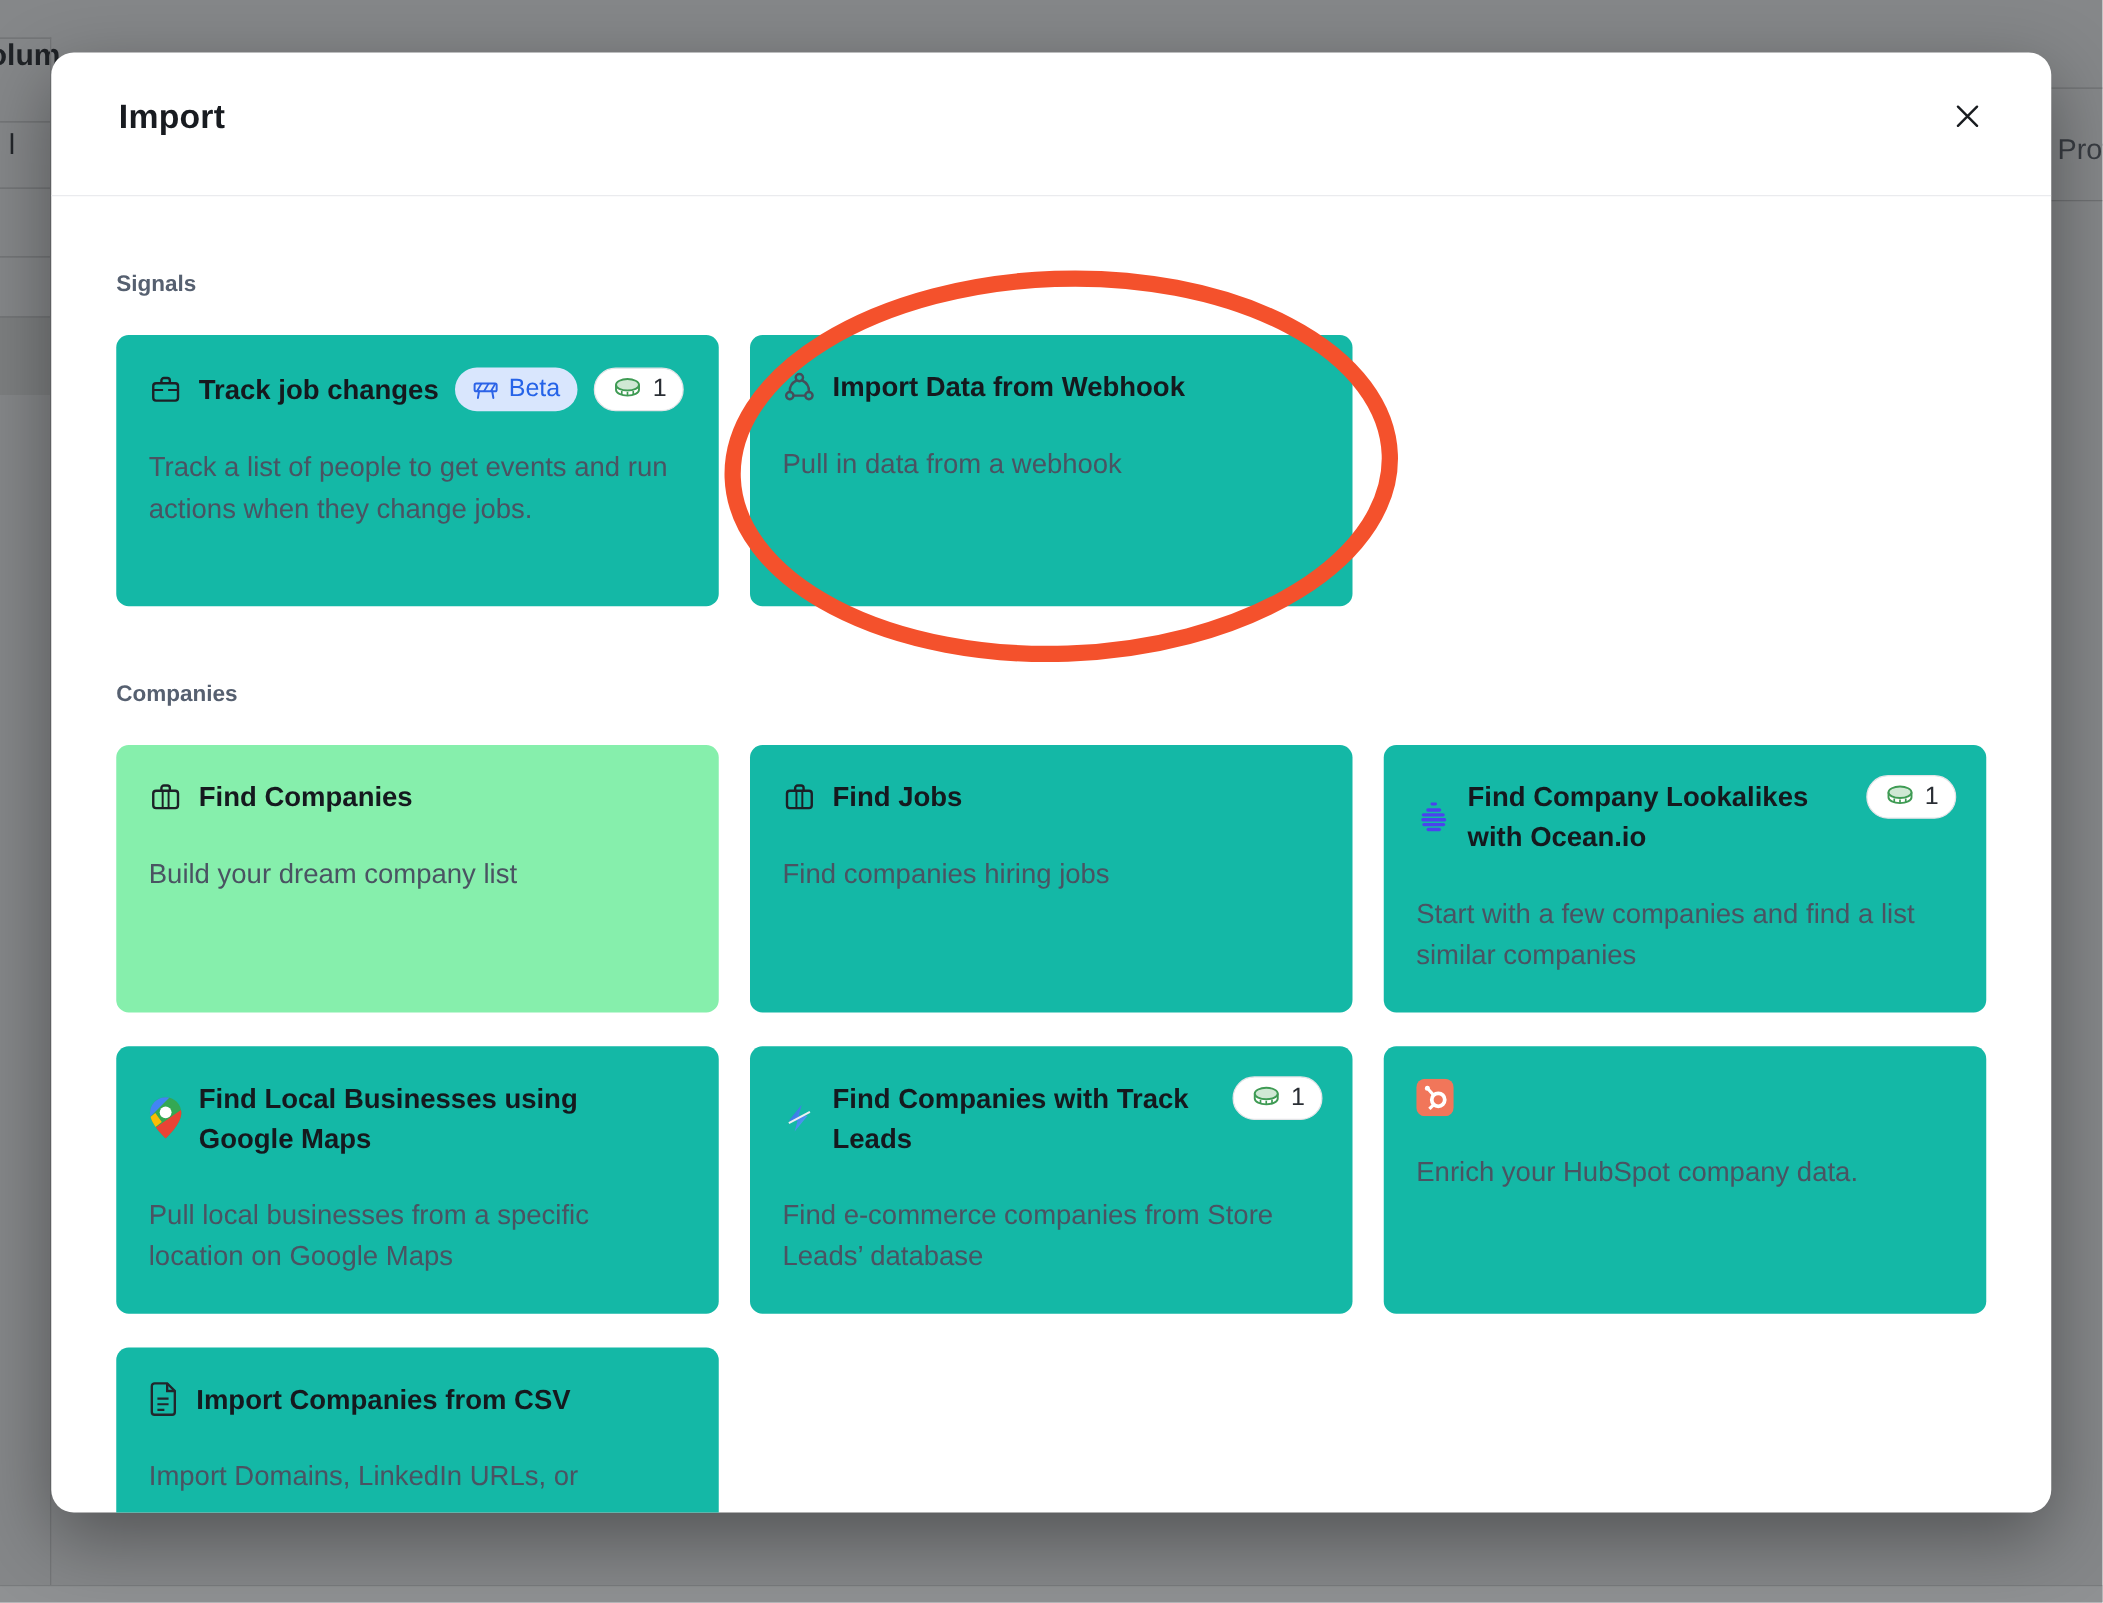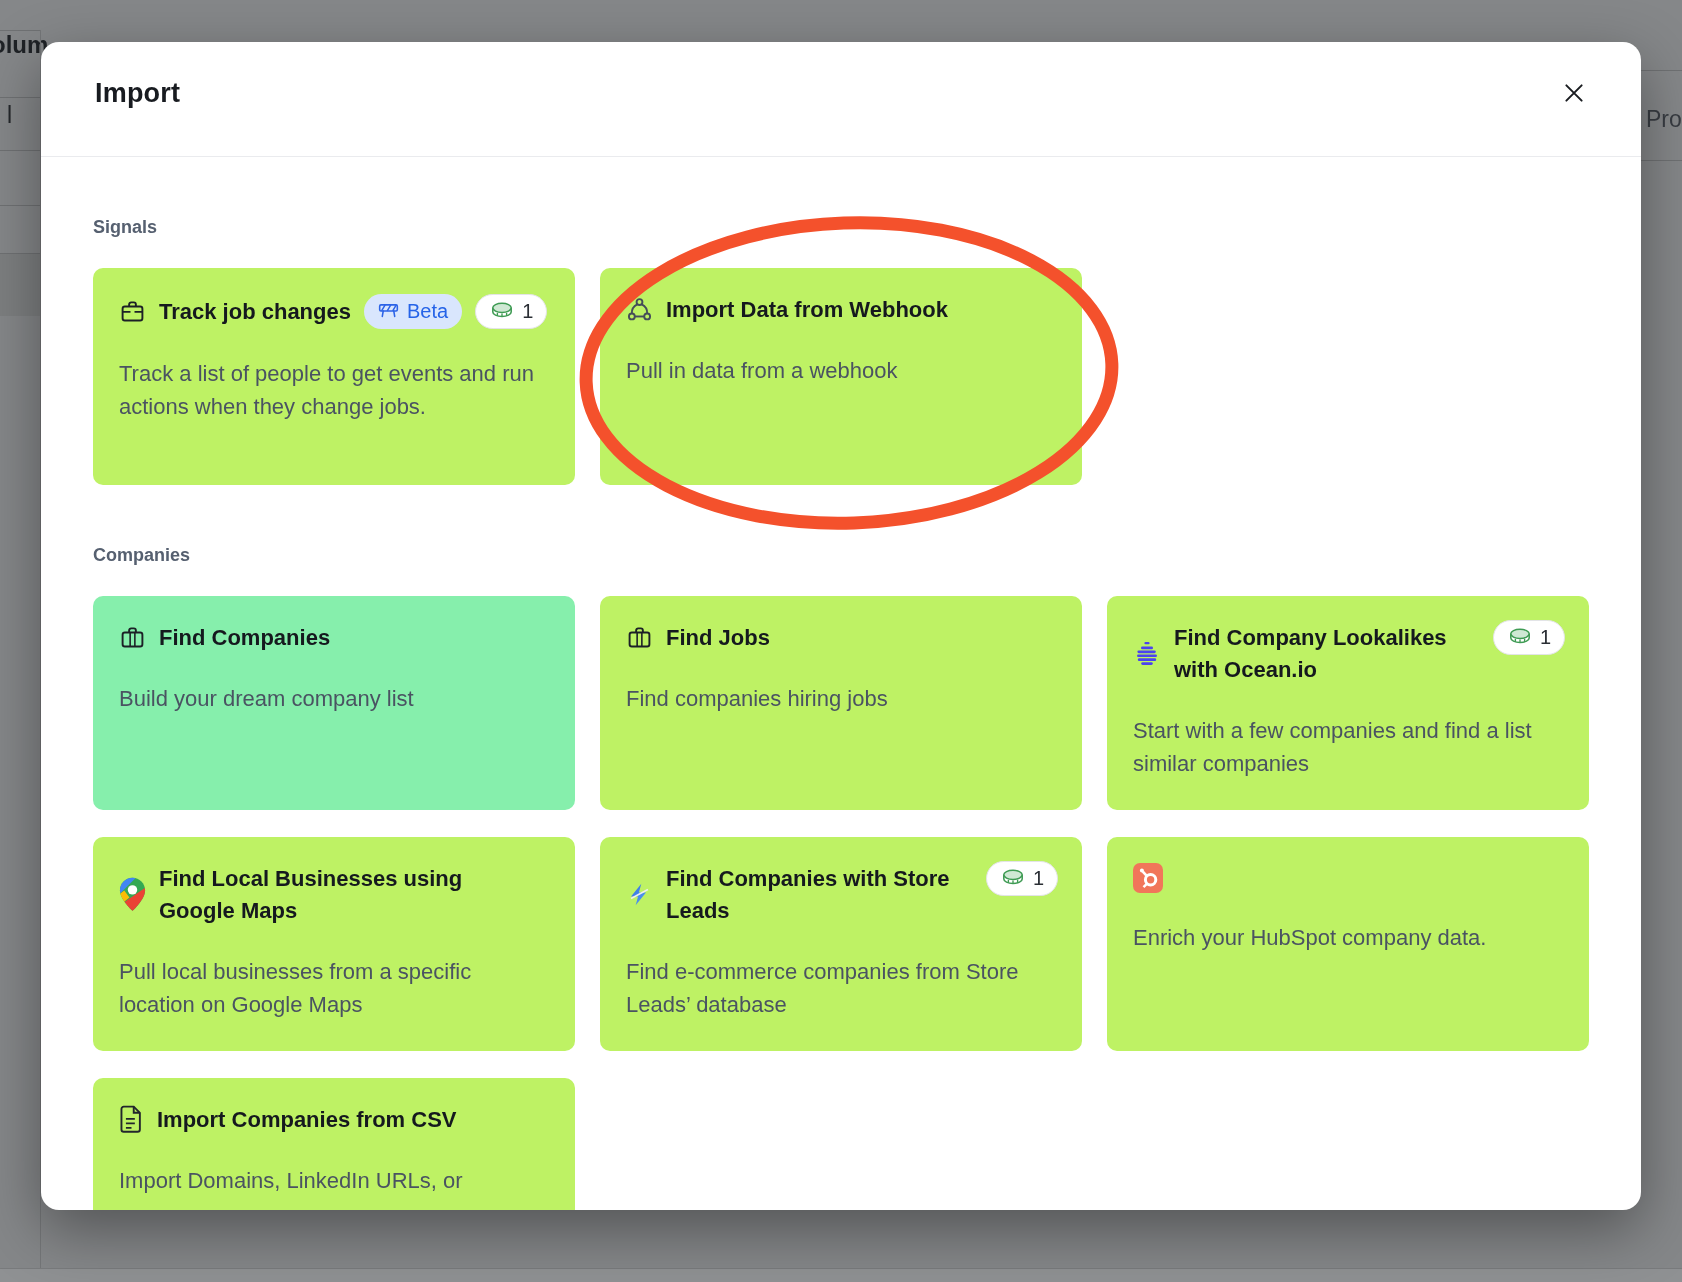--- a/index.html
+++ b/index.html
@@ -29,33 +29,33 @@
     position:absolute;top:34px;right:50px;width:34px;height:34px;border:none;background:transparent;
     display:flex;align-items:center;justify-content:center;cursor:pointer;padding:0;
   }
   .modal-body{padding:0 52px;}
   .section-label{margin-top:60px;font-size:18px;font-weight:700;color:#566070;}
   .cards-grid{
     margin-top:30px;display:grid;grid-template-columns:repeat(3,1fr);
     column-gap:25px;row-gap:27px;
   }
   .card{
-    background:#bef264;border-radius:10px;padding:26px;box-sizing:border-box;
+    background:#14b8a6;border-radius:10px;padding:26px;box-sizing:border-box;
     position:relative;height:214px;cursor:pointer;
   }
   .card.tall{height:217px;}
   .card.highlight{background:#86efac;}
   .card-head{display:flex;align-items:center;gap:13px;}
   .card-head .icon{flex:0 0 auto;display:flex;align-items:center;}
   .card-title{font-size:22px;font-weight:700;color:#15191e;line-height:1.45;}
   .t-narrow{max-width:285px;}
   .t-mid{max-width:315px;}
   .card-desc{margin-top:28px;font-size:22px;color:#4a5362;line-height:1.5;}
   .badge-beta{
-    display:inline-flex;align-items:flex-start;gap:8px;background:#d9e6fd;border-radius:18px;
+    display:inline-flex;align-items:center;gap:8px;background:#d9e6fd;border-radius:18px;
     padding:6px 14px;font-size:20px;font-weight:500;color:#2563e8;white-space:nowrap;
   }
   .credit-badge{
     display:inline-flex;align-items:center;gap:7px;background:#ffffff;border:1px solid #e3e4e7;
     border-radius:20px;padding:5px 13px;font-size:20px;color:#2a2e34;white-space:nowrap;
   }
   .credit-abs{position:absolute;top:24px;right:24px;}
   .pr{padding-right:96px;}
   
   .annotation{position:absolute;left:0;top:0;z-index:20;pointer-events:none;}
@@ -230,21 +230,21 @@
               <defs>
                 <linearGradient id="slg" x1="0" y1="0" x2="1" y2="1">
                   <stop offset="0" stop-color="#2f6be0"></stop>
                     <stop offset="1" stop-color="#5aa4f5"></stop>
                 </linearGradient>
               </defs>
               <path d="M13.6 2.5 L4.5 13.8 h6.2 L8.6 21.5 L17.8 10.3 h-6.3 Z" fill="url(#slg)"></path>
               <path d="M4.5 15.6 L19.5 7.6" stroke="#edeff1" stroke-width="1.4"></path>
             </svg>
           </span>
-          <span class="card-title t-narrow">Find Companies with Store Leads</span>
+          <span class="card-title t-narrow">Find Companies with Track Leads</span>
         </div>
         <span class="credit-badge credit-abs">
           <svg width="26" height="23" viewBox="0 0 26 24">
             <path d="M3.4 8.2 V12.4 c0 2.65 4.3 4.8 9.6 4.8 s9.6-2.15 9.6-4.8 V8.2" fill="#ffffff" stroke="#3f9b54" stroke-width="1.6"></path>
             <ellipse cx="13" cy="8.2" rx="9.6" ry="4.8" fill="#cfe8d4" stroke="#3f9b54" stroke-width="1.6"></ellipse>
             <path d="M8.2 13.4 v3.2 M13 14.2 v3 M17.8 13.4 v3.2" stroke="#3f9b54" stroke-width="1.4"></path>
           </svg>
           <span>1</span>
         </span>
         <div class="card-desc">Find e-commerce companies from Store Leads’ database</div>

